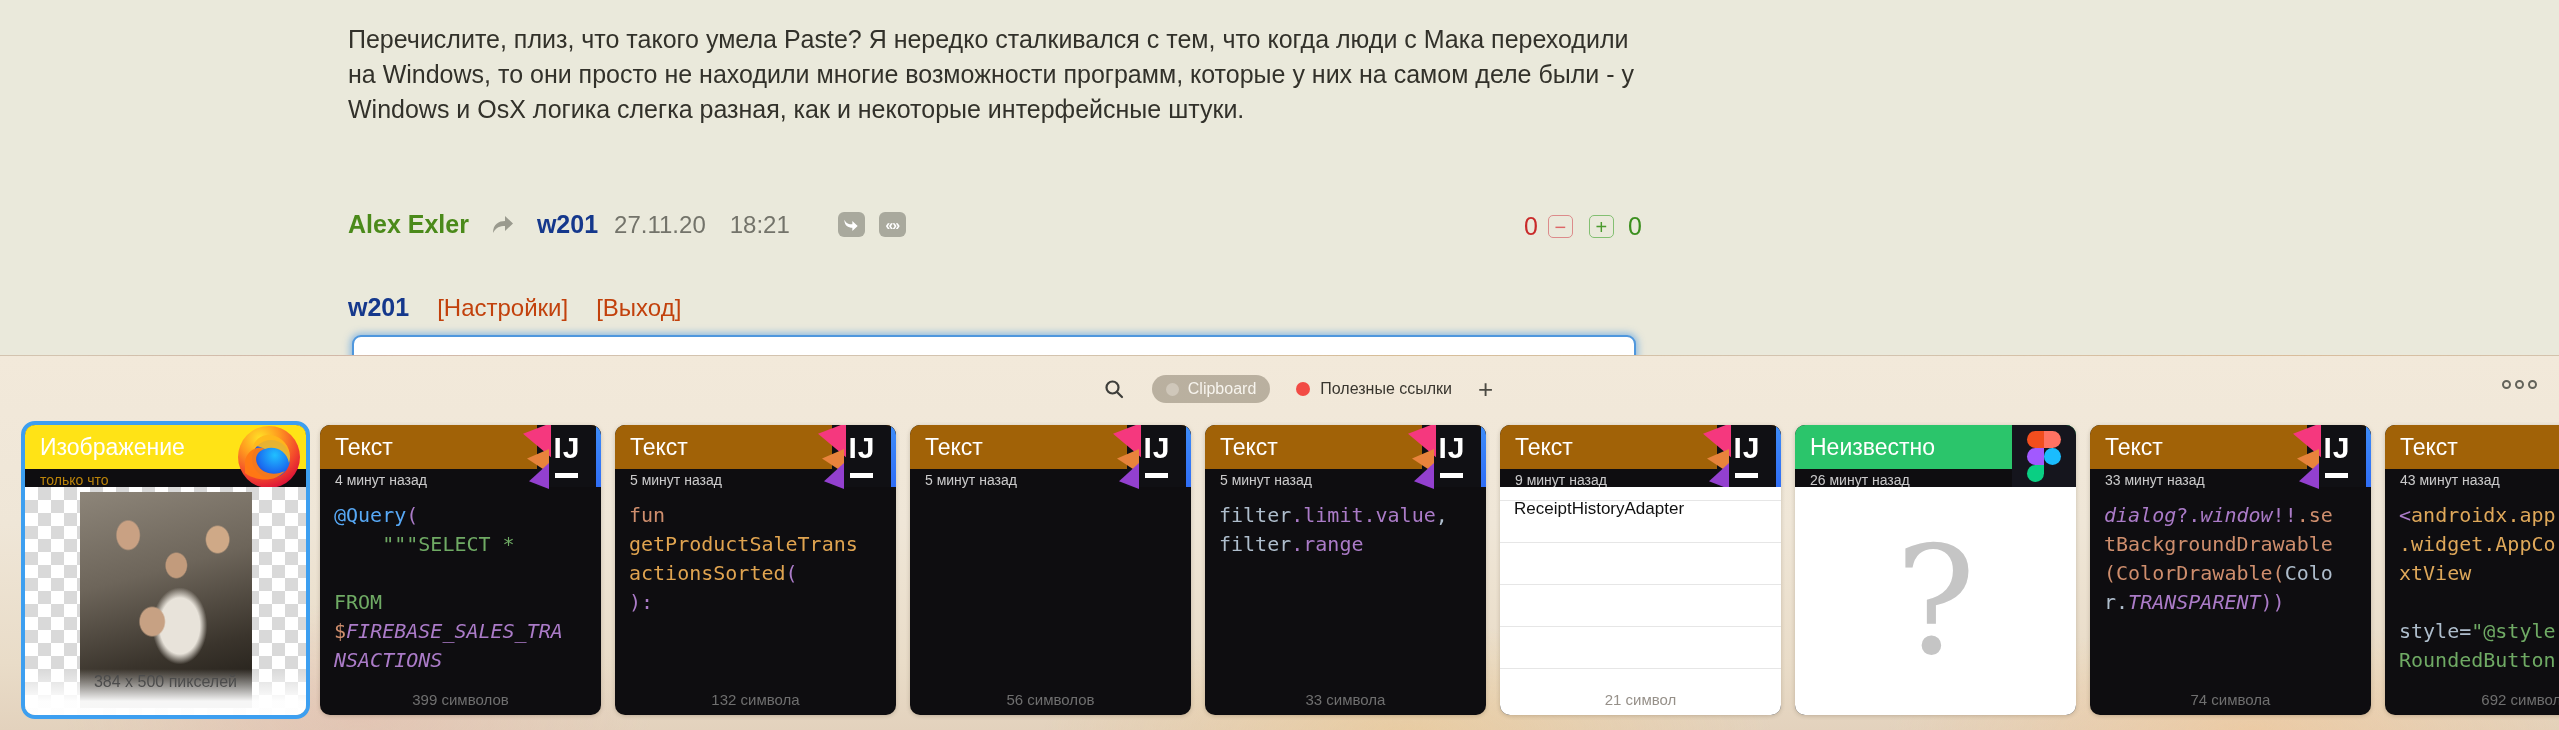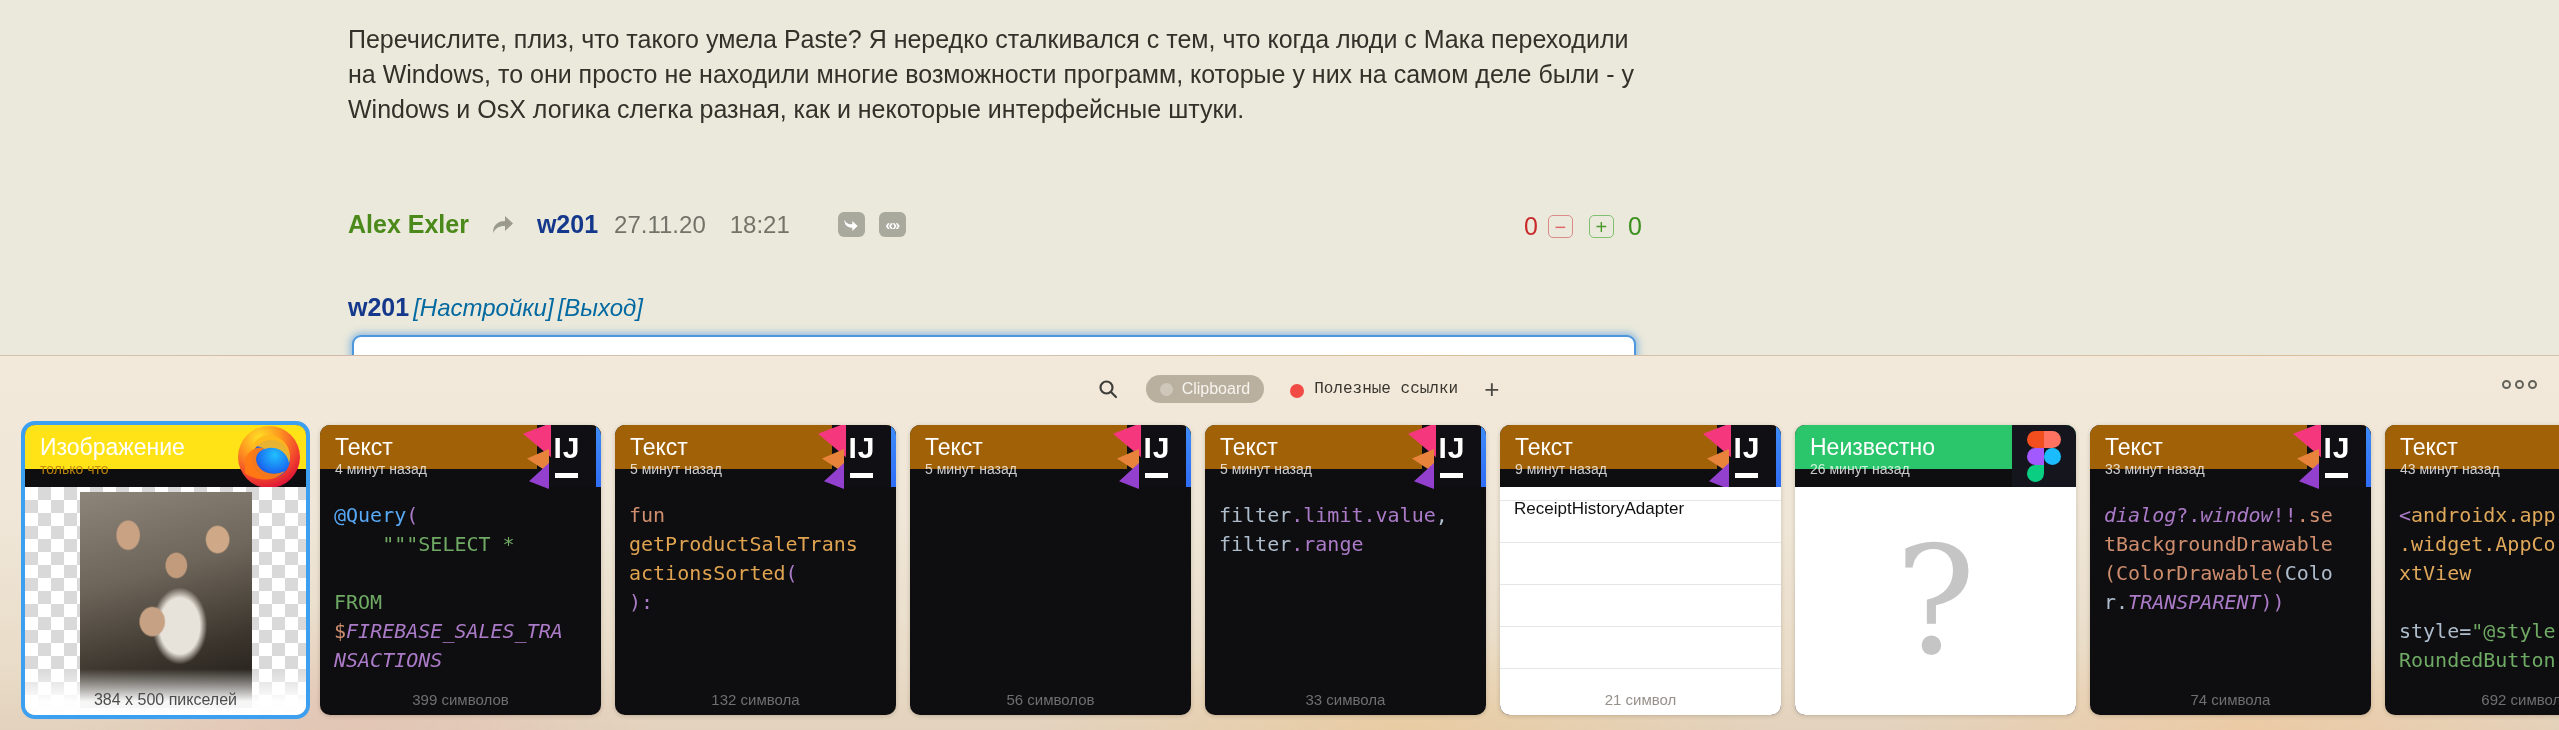--- a/index.html
+++ b/index.html
@@ -24,60 +24,60 @@
   .vote-num-down { color:#c92a2a; font-size:25px; }
   .vote-num-up { color:#3b8f1e; font-size:25px; }
   .vote-btn { width:25px; height:23px; border-radius:5px; background:transparent;
               display:flex; align-items:center; justify-content:center;
               font-size:20px; line-height:1; cursor:pointer; }
   .vote-minus { margin-left:10px; border:1.5px solid #dc8b8b; color:#d66; }
   .vote-plus  { margin-left:16px; border:1.5px solid #83bf72; color:#4b9a2e; }
   .vote-num-up { margin-left:14px; }
   .user-row { position:absolute; left:348px; top:293px; font-size:25px; display:flex; align-items:baseline; }
   .user-row .uname { color:#15388c; font-weight:bold; }
-  .user-row a { color:#0369a1; text-decoration:none; margin-left:4px; font-size:24px;font-style:italic; }
+  .user-row a { color:#c2410c; text-decoration:none; margin-left:28px; font-size:24px; }
   .reply-input { position:absolute; left:352px; top:335px; width:1284px; height:40px;
                  background:#fff; border:2px solid #4f97dd; border-radius:9px;
                  box-shadow:0 0 7px 2px rgba(110,170,225,.75); outline:none; font-size:22px; padding:0 10px; }
 
   
   .overlay { position:absolute; left:0; top:355px; width:2559px; height:375px;
              background:
                radial-gradient(420px 160px at 14% 96%, rgba(223,170,160,.35), transparent 70%),
                radial-gradient(520px 150px at 55% 100%, rgba(238,196,130,.45), transparent 70%),
                radial-gradient(520px 150px at 88% 100%, rgba(243,195,140,.5), transparent 70%),
                linear-gradient(180deg, #f2e9da 0%, #efe6d7 45%, #e9dcc8 82%, #e3d2bd 100%);
              border-top:1px solid rgba(0,0,0,.07); }
   .toolbar { position:absolute; left:0; right:0; top:18px; height:30px;
              display:flex; align-items:center; justify-content:center; gap:26px;margin-left:36px; }
   .search-btn { width:24px; height:24px; display:flex; align-items:center; justify-content:center;
                 background:none; border:none; cursor:pointer; }
   .tab-pill { display:flex; align-items:center; gap:9px; height:28px; padding:0 14px;
               background:rgba(130,119,102,.5); border-radius:14px; border:none; cursor:pointer; }
   .tab-pill .dot { width:13px; height:13px; border-radius:50%; background:#cfc7ba; }
   .tab-pill .lbl { color:#f7f4ee; font-size:16px; }
-  .tab-links { display:flex; align-items:flex-end; gap:10px; background:none; border:none; cursor:pointer;font-family:Liberation Mono, monospace; }
+  .tab-links { display:flex; align-items:center; gap:10px; background:none; border:none; cursor:pointer; }
   .tab-links .dot { width:14px; height:14px; border-radius:50%; background:#f24b45; }
   .tab-links .lbl { color:#39362f; font-size:16px; font-weight:500; }
   .add-btn { background:none; border:none; font-size:26px; font-weight:300; color:#4c4a43; cursor:pointer; line-height:1; }
   .overflow-btn { position:absolute; right:22px; top:24px; display:flex; gap:4px;
                   background:none; border:none; cursor:pointer; }
   .overflow-btn span { width:9px; height:9px; border:2px solid #63635a; border-radius:50%; display:block; }
 
   
   .cards-row { position:absolute; left:25px; top:69px; display:flex; gap:14px; align-items:flex-start; }
   .card { position:relative; width:281px; height:290px; border-radius:10px; overflow:hidden;
           background:#0e0d10; box-shadow:0 1px 4px rgba(60,45,25,.22); flex:none; cursor:pointer; }
   .card.selected { outline:4px solid #3d9ff0; }
   .card-header { position:relative; height:44px; padding:9px 0 0 15px; }
   .hdr-orange { background:#a16207; }
   .hdr-yellow { background:#ffe316; }
   .hdr-green  { background:#2bc56b; }
   .card-title { font-size:23px; color:#fff; }
-  .card-sub { font-size:14px; margin-top:0; color:rgba(255,255,255,.78); }
+  .card-sub { font-size:14px; margin-top:11px; color:rgba(255,255,255,.78); }
   .hdr-yellow .card-sub { color:rgba(196,138,10,.95); }
 
   
   .badge { position:absolute; right:0; top:0; width:64px; height:62px; }
   .ij-badge { background:#101014; }
   .ij-fold-a { position:absolute; left:-14px; top:-2px; width:28px; height:36px; background:#f5387e;
                clip-path:polygon(100% 0, 0 30%, 100% 95%); }
   .ij-fold-b { position:absolute; left:-10px; top:24px; width:22px; height:24px; background:#e8833c;
                clip-path:polygon(100% 0, 0 40%, 100% 100%); }
   .ij-fold-c { position:absolute; left:-8px; bottom:-2px; width:20px; height:26px; background:#9340cf;
@@ -127,21 +127,21 @@
   .photo { position:absolute; left:50%; transform:translateX(-50%); top:5px; width:172px; height:216px;
            background:
              radial-gradient(24px 30px at 28% 20%, #c9a183 0 46%, transparent 52%),
              radial-gradient(22px 26px at 56% 34%, #c29b7c 0 46%, transparent 52%),
              radial-gradient(24px 28px at 80% 22%, #cfa987 0 46%, transparent 52%),
              radial-gradient(26px 30px at 42% 60%, #c7a183 0 46%, transparent 52%),
              radial-gradient(50px 70px at 58% 62%, #e8e3da 0 40%, transparent 55%),
              linear-gradient(165deg, #8d8579 0%, #6d655a 38%, #3a342c 72%, #1a1712 100%); }
   .img-fade { position:absolute; left:0; right:0; bottom:0; height:46px;
               background:linear-gradient(180deg, rgba(255,255,255,0), rgba(255,255,255,.96) 70%); }
-  .img-caption { position:absolute; left:0; right:0; bottom:6px; text-align:center;
+  .img-caption { position:absolute; left:0; right:0; bottom:24px; text-align:center;
                  font-size:16px; color:#4c4c4c; }
 
   
   .icon-stroke { stroke:#3e3e3a; stroke-width:2.2; fill:none; stroke-linecap:round; }
 </style>
 </head>
 <body>
 
 <div class="browser">
   <div class="comment-text">Перечислите, плиз, что такого умела Paste? Я нередко сталкивался с тем, что когда люди с Мака переходили на Windows, то они просто не находили многие возможности программ, которые у них на самом деле были - у Windows и OsX логика слегка разная, как и некоторые интерфейсные штуки.</div>

